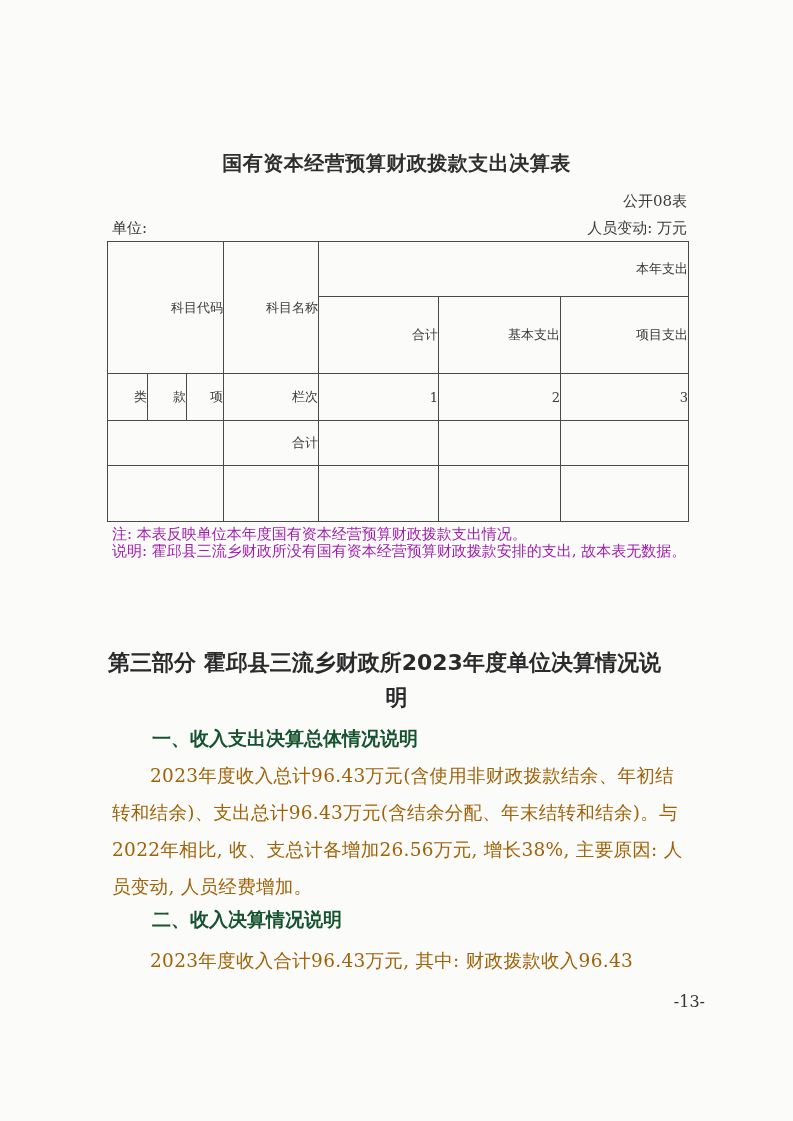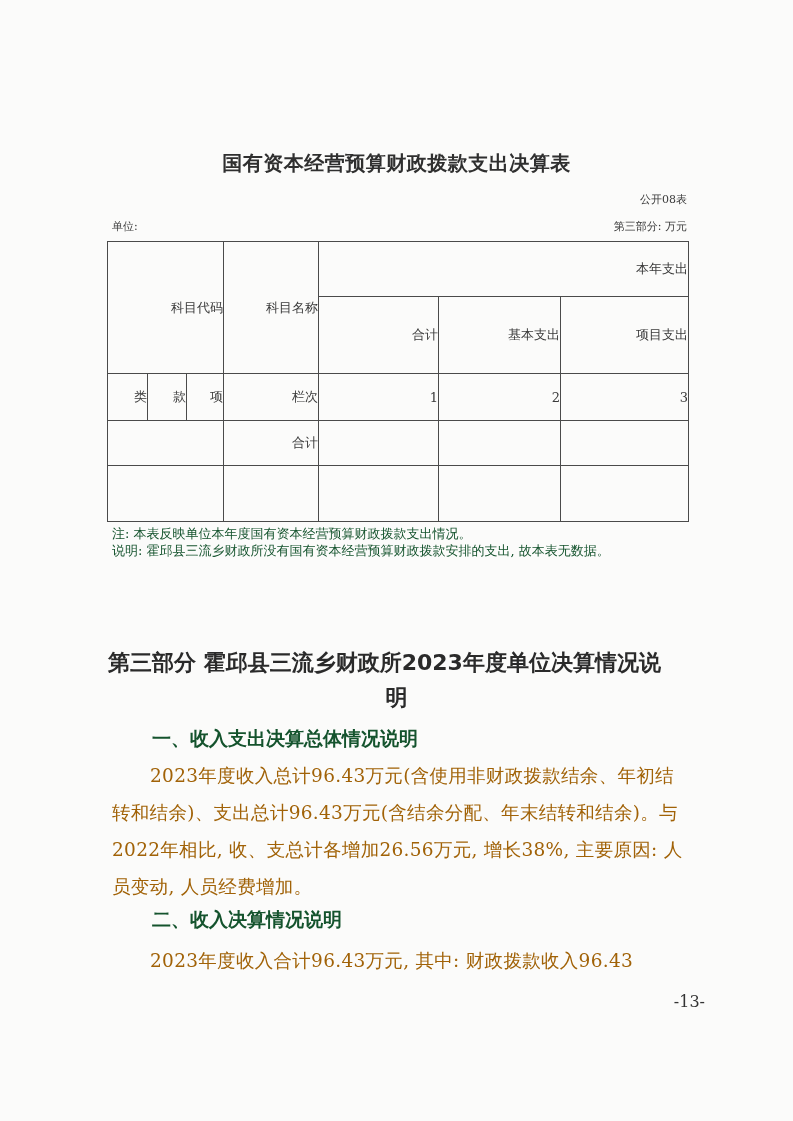--- a/index.html
+++ b/index.html
@@ -5,31 +5,31 @@
   html, body { margin:0; padding:0; }
   body {
     width:793px; height:1121px; background:#fbfbfa; position:relative; overflow:hidden;
     color:#333; font-family:"DejaVu Serif", serif;
   }
   .abs { position:absolute; }
   .title {
     left:0; width:793px; top:150px; text-align:center;
     font-family:"DejaVu Sans", sans-serif; font-size:20px; font-weight:bold; color:#2f2f2f; letter-spacing:0.5px;
   }
-  .small { font-size:11px; color:#3a3a3a; font-family:"DejaVu Serif", serif; }
+  .small { font-size:15px; color:#3a3a3a; font-family:"DejaVu Serif", serif; }
   .table-number { right:106px; top:192px; }
   .unit-label { left:112px; top:219px; }
   .amount-unit { right:106px; top:219px; }
   table.data {
     position:absolute; left:107px; top:241px; width:581px; height:280px;
     border-collapse:collapse; table-layout:fixed;
     font-family:"DejaVu Serif", serif; font-size:13px; color:#3a3a3a;
   }
   table.data td { border:1.4px solid #4a4a4a; text-align:right; vertical-align:middle; padding:0; }
-  .note { left:112px; font-size:13px; color:#14532d; }
+  .note { left:112px; font-size:15px; color:#a21caf; }
   .note1 { top:525px; }
   .note2 { top:542px; }
   .part-title {
     left:108px; width:585px; top:643px; font-family:"DejaVu Sans", sans-serif;
     font-size:22px; font-weight:bold; color:#2a2a2a; line-height:40px; text-align:justify;
   }
   .part-title-tail { left:0; width:793px; top:683px; text-align:center; font-family:"DejaVu Sans", sans-serif; font-size:22px; font-weight:bold; color:#2a2a2a; }
   .h2 { left:152px; font-family:"DejaVu Sans", sans-serif; font-size:19px; font-weight:bold; color:#14532d; }
   .h2a { top:726px; }
   .h2b { top:907px; }
@@ -37,21 +37,21 @@
   .para1 { top:757px; text-indent:38px; }
   .para2 { top:942px; text-indent:38px; white-space:nowrap; }
   .page-num { right:88px; top:992px; font-size:16px; color:#333; }
 </style>
 </head>
 <body>
 
 <div class="abs title">国有资本经营预算财政拨款支出决算表</div>
 <div class="abs small table-number">公开08表</div>
 <div class="abs small unit-label">单位:</div>
-<div class="abs small amount-unit">第三部分: 万元</div>
+<div class="abs small amount-unit">人员变动: 万元</div>
 
 <table class="data">
   <colgroup>
     <col style="width:40px">
       <col style="width:39px">
       <col style="width:37px">
     <col style="width:95px">
       <col style="width:120px">
       <col style="width:122px">
       <col style="width:128px">

